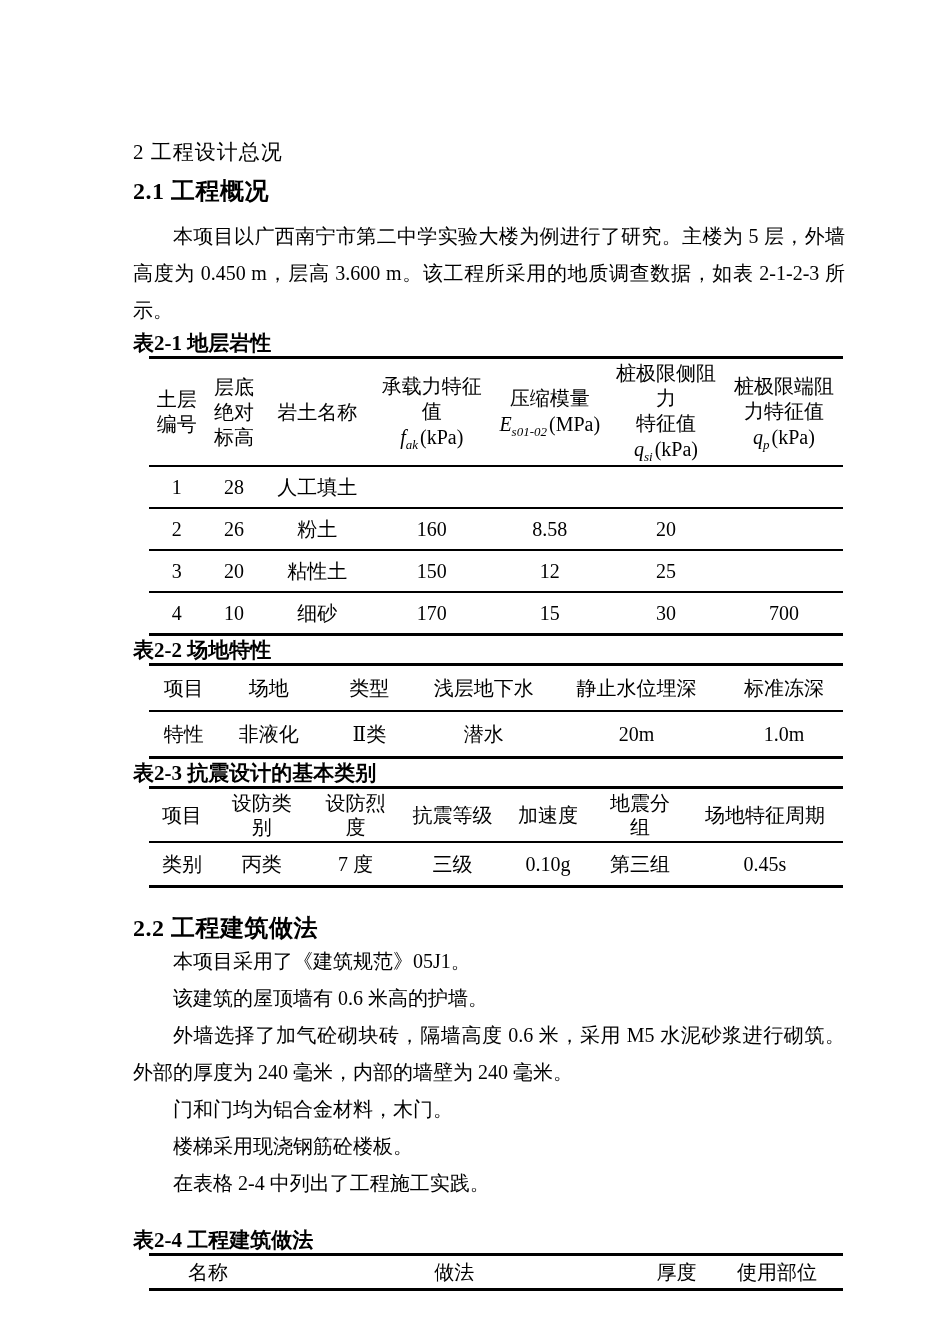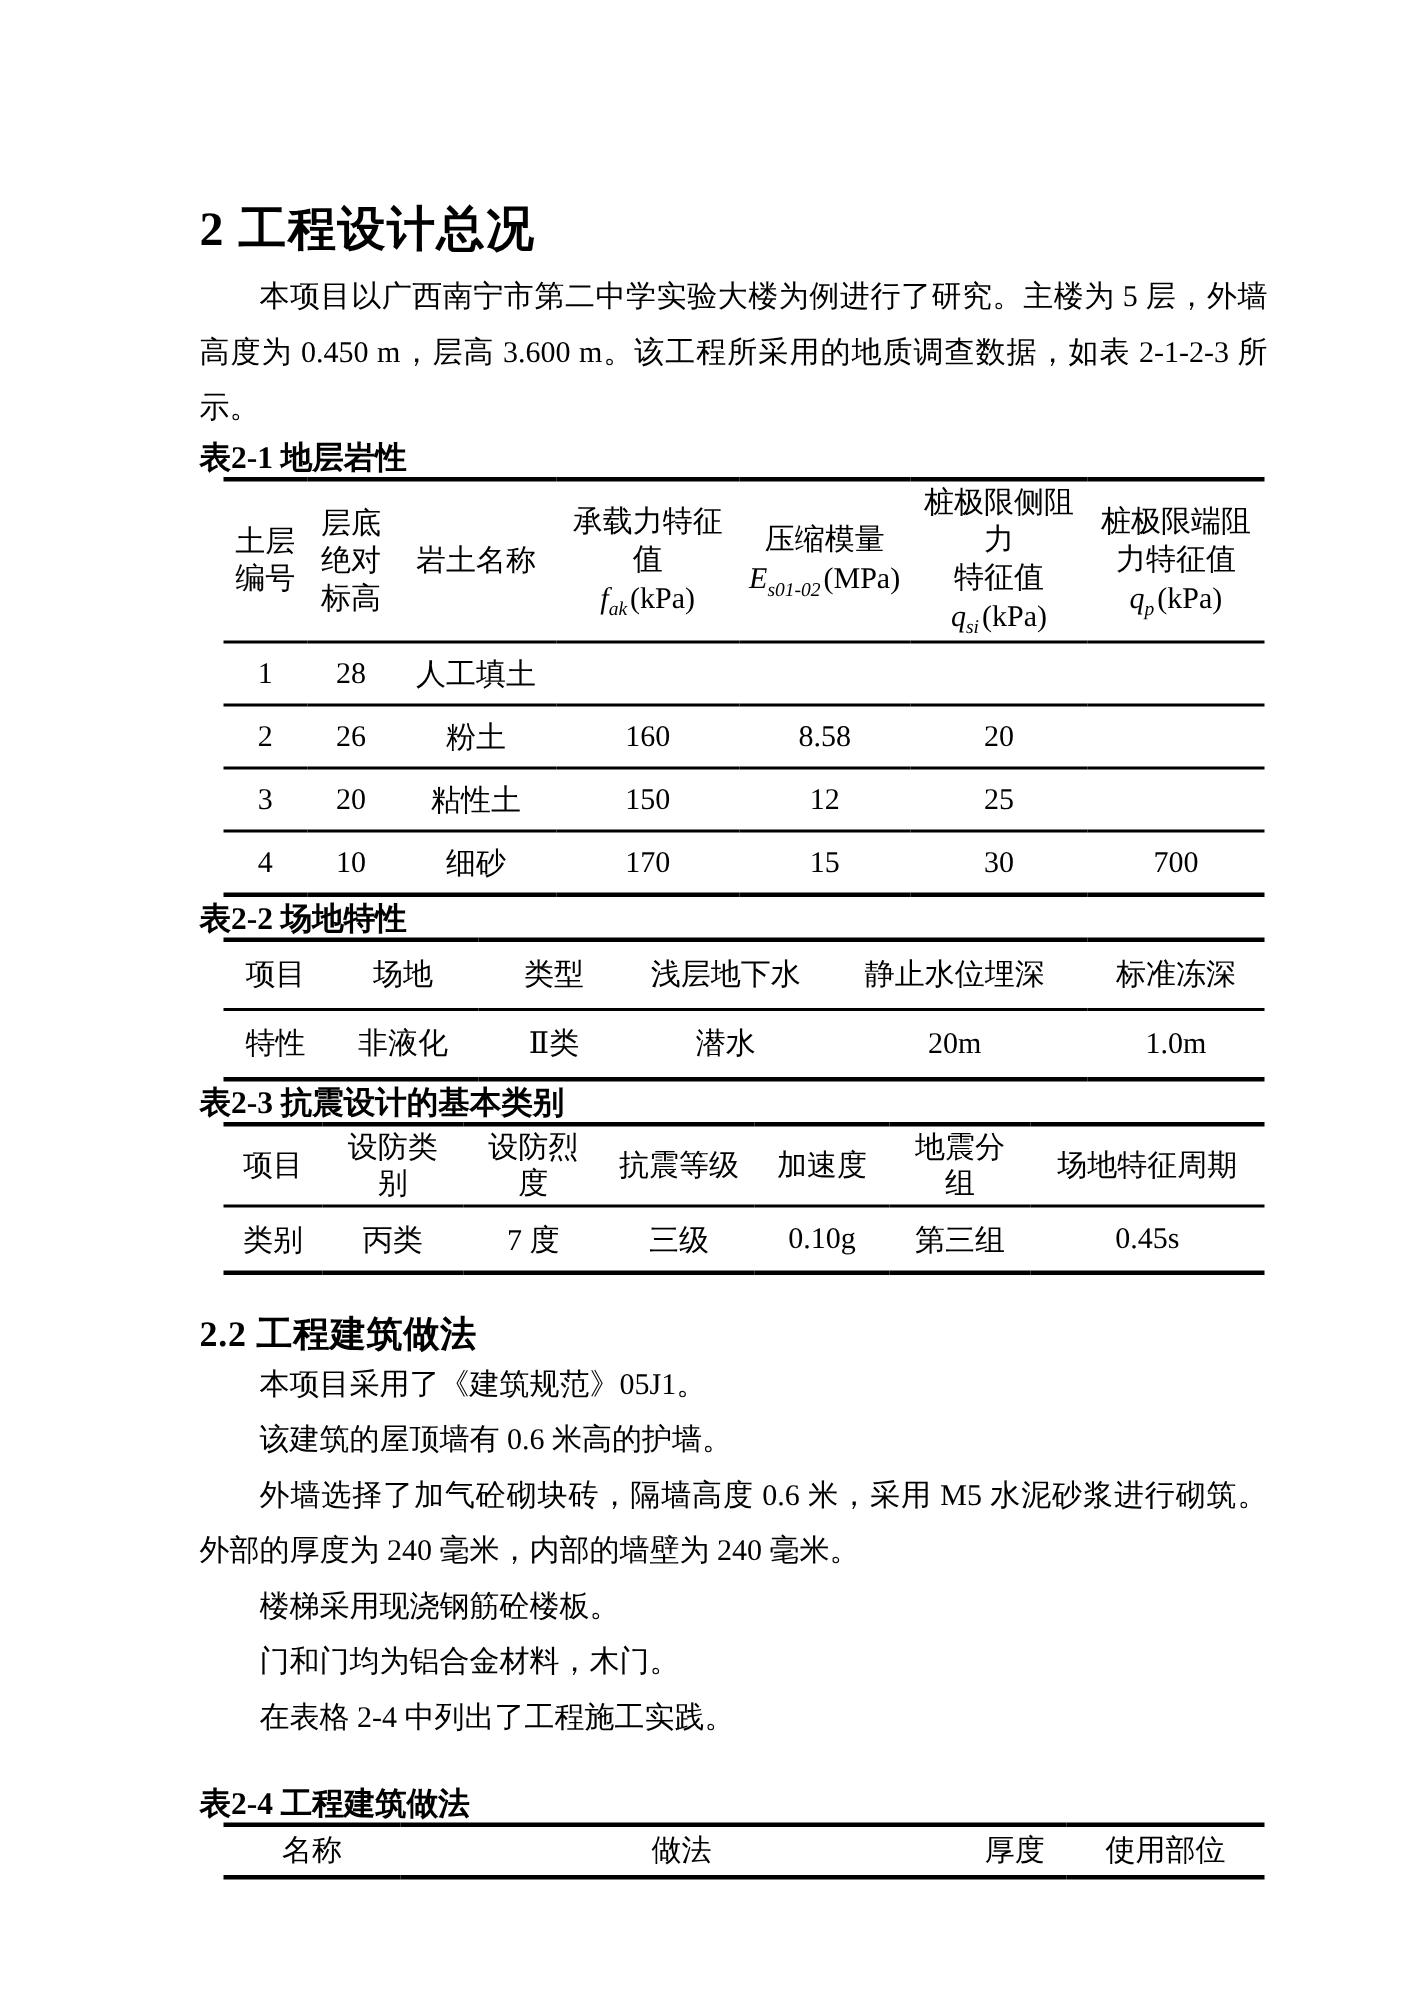--- a/index.html
+++ b/index.html
@@ -5,21 +5,21 @@
   html, body { margin:0; padding:0; background:#fff; }
   body {
     width:950px; height:1344px; overflow:hidden;
     font-family:"Liberation Serif","DejaVu Serif",serif;
     color:#000;
   }
   .page { position:relative; width:950px; height:1344px; background:#fff; }
   .content { padding:136px 105px 0 133px; }
 
   .h1 {
-    font-size:32px; font-weight:bold; line-height:32px;
+    font-size:21px; font-weight:normal; line-height:32px;
     margin:0; letter-spacing:1px;
   }
   .h2 {
     font-size:24px; font-weight:bold; line-height:30px;
     margin:8px 0 0 0; letter-spacing:0.5px;
   }
   .h2b { margin-top:25px; }
 
   .body-par {
     font-size:20px; line-height:37px; margin:0;
@@ -60,20 +60,21 @@
   .formula sub { font-size:13px; font-style:italic; line-height:0; }
   .formula .unit { margin-left:2px; }
 </style>
 </head>
 <body>
 
 <div class="page">
   <div class="content">
 
     <div class="h1">2  工程设计总况</div>
+    <div class="h2">2.1   工程概况</div>
     <p class="body-par intro">本项目以广西南宁市第二中学实验大楼为例进行了研究。主楼为 5 层，外墙高度为 0.450 m，层高 3.600 m。该工程所采用的地质调查数据，如表 2-1-2-3 所示。</p>
 
     <div class="tbl-title">表2-1  地层岩性</div>
     <table class="t t1">
       <colgroup>
         <col style="width:8%">
           <col style="width:8.5%">
           <col style="width:15.5%">
         <col style="width:17.5%">
           <col style="width:16.5%">
@@ -205,22 +206,22 @@
           <td>第三组</td>
           <td>0.45s</td>
         </tr>
       </tbody>
     </table>
 
     <div class="h2 h2b">2.2 工程建筑做法</div>
     <p class="body-par">本项目采用了《建筑规范》05J1。</p>
     <p class="body-par">该建筑的屋顶墙有 0.6 米高的护墙。</p>
     <p class="body-par">外墙选择了加气砼砌块砖，隔墙高度 0.6 米，采用 M5 水泥砂浆进行砌筑。外部的厚度为 240 毫米，内部的墙壁为 240 毫米。</p>
+    <p class="body-par">门和门均为铝合金材料，木门。</p>
     <p class="body-par">楼梯采用现浇钢筋砼楼板。</p>
-    <p class="body-par">门和门均为铝合金材料，木门。</p>
     <p class="body-par">在表格 2-4 中列出了工程施工实践。</p>
 
     <div class="tbl-title t4-title">表2-4  工程建筑做法</div>
     <table class="t t4">
       <colgroup>
         <col style="width:17%">
           <col style="width:54%">
           <col style="width:10%">
           <col style="width:19%">
       </colgroup>

